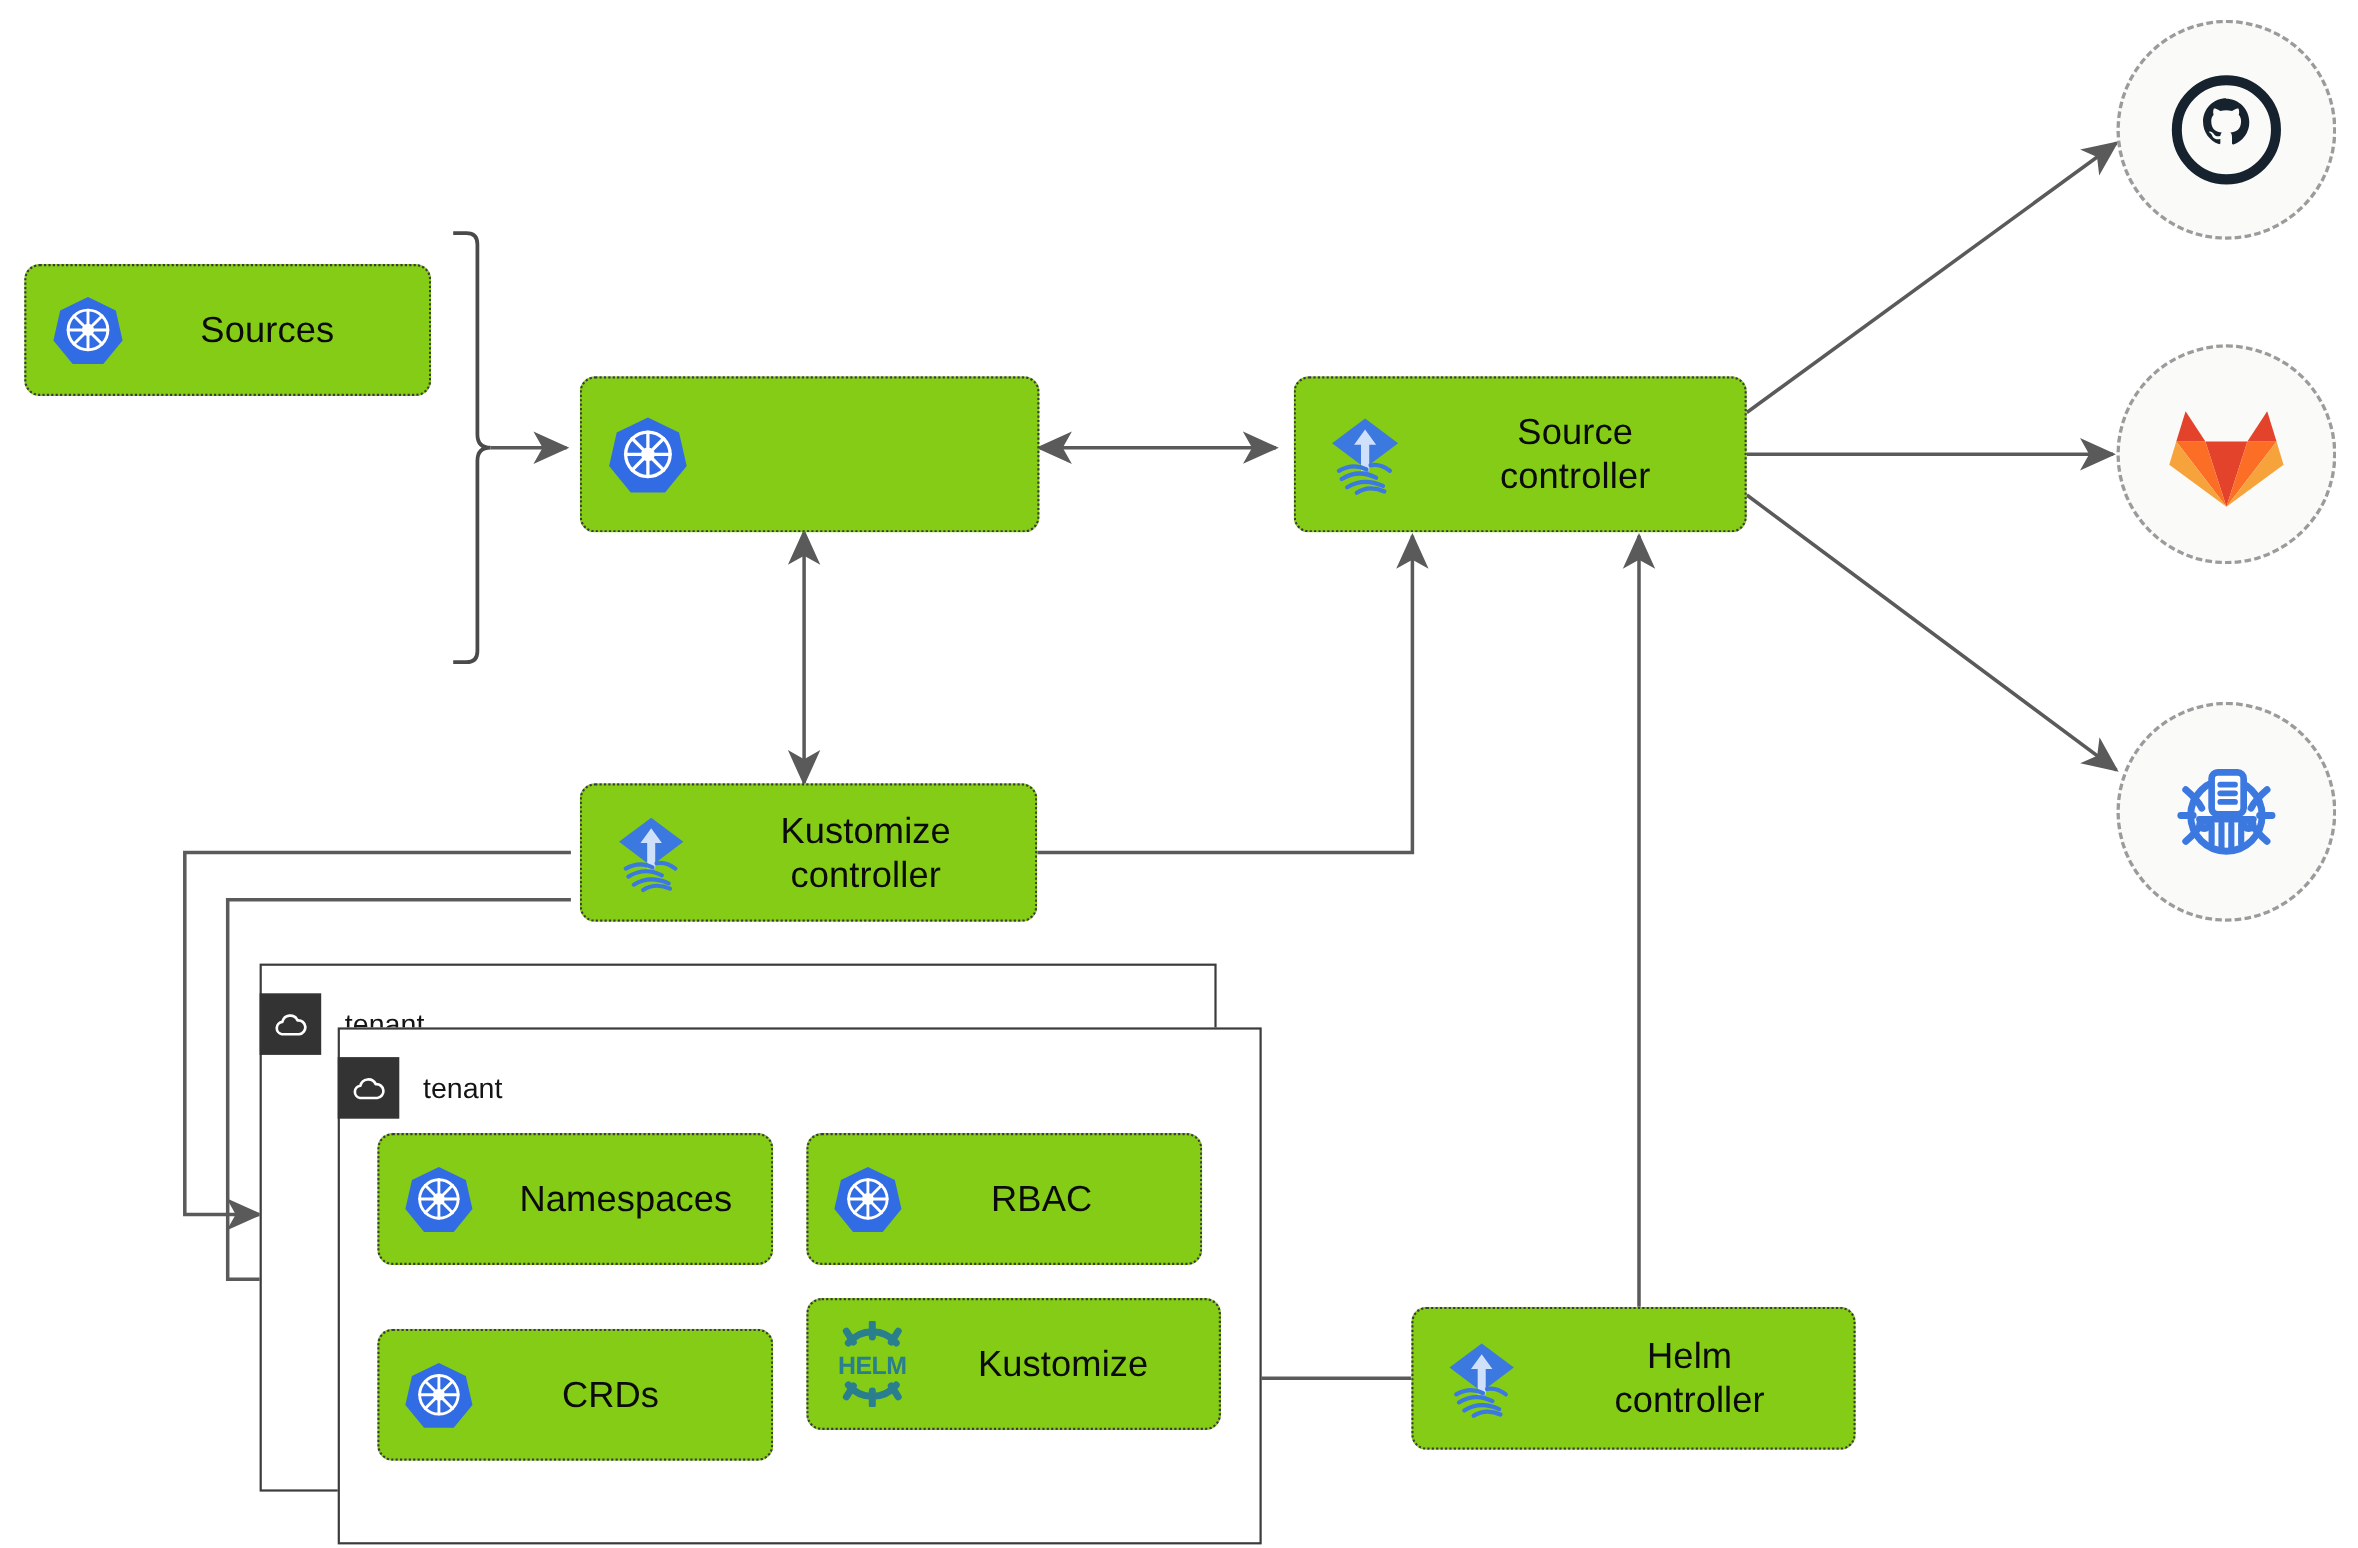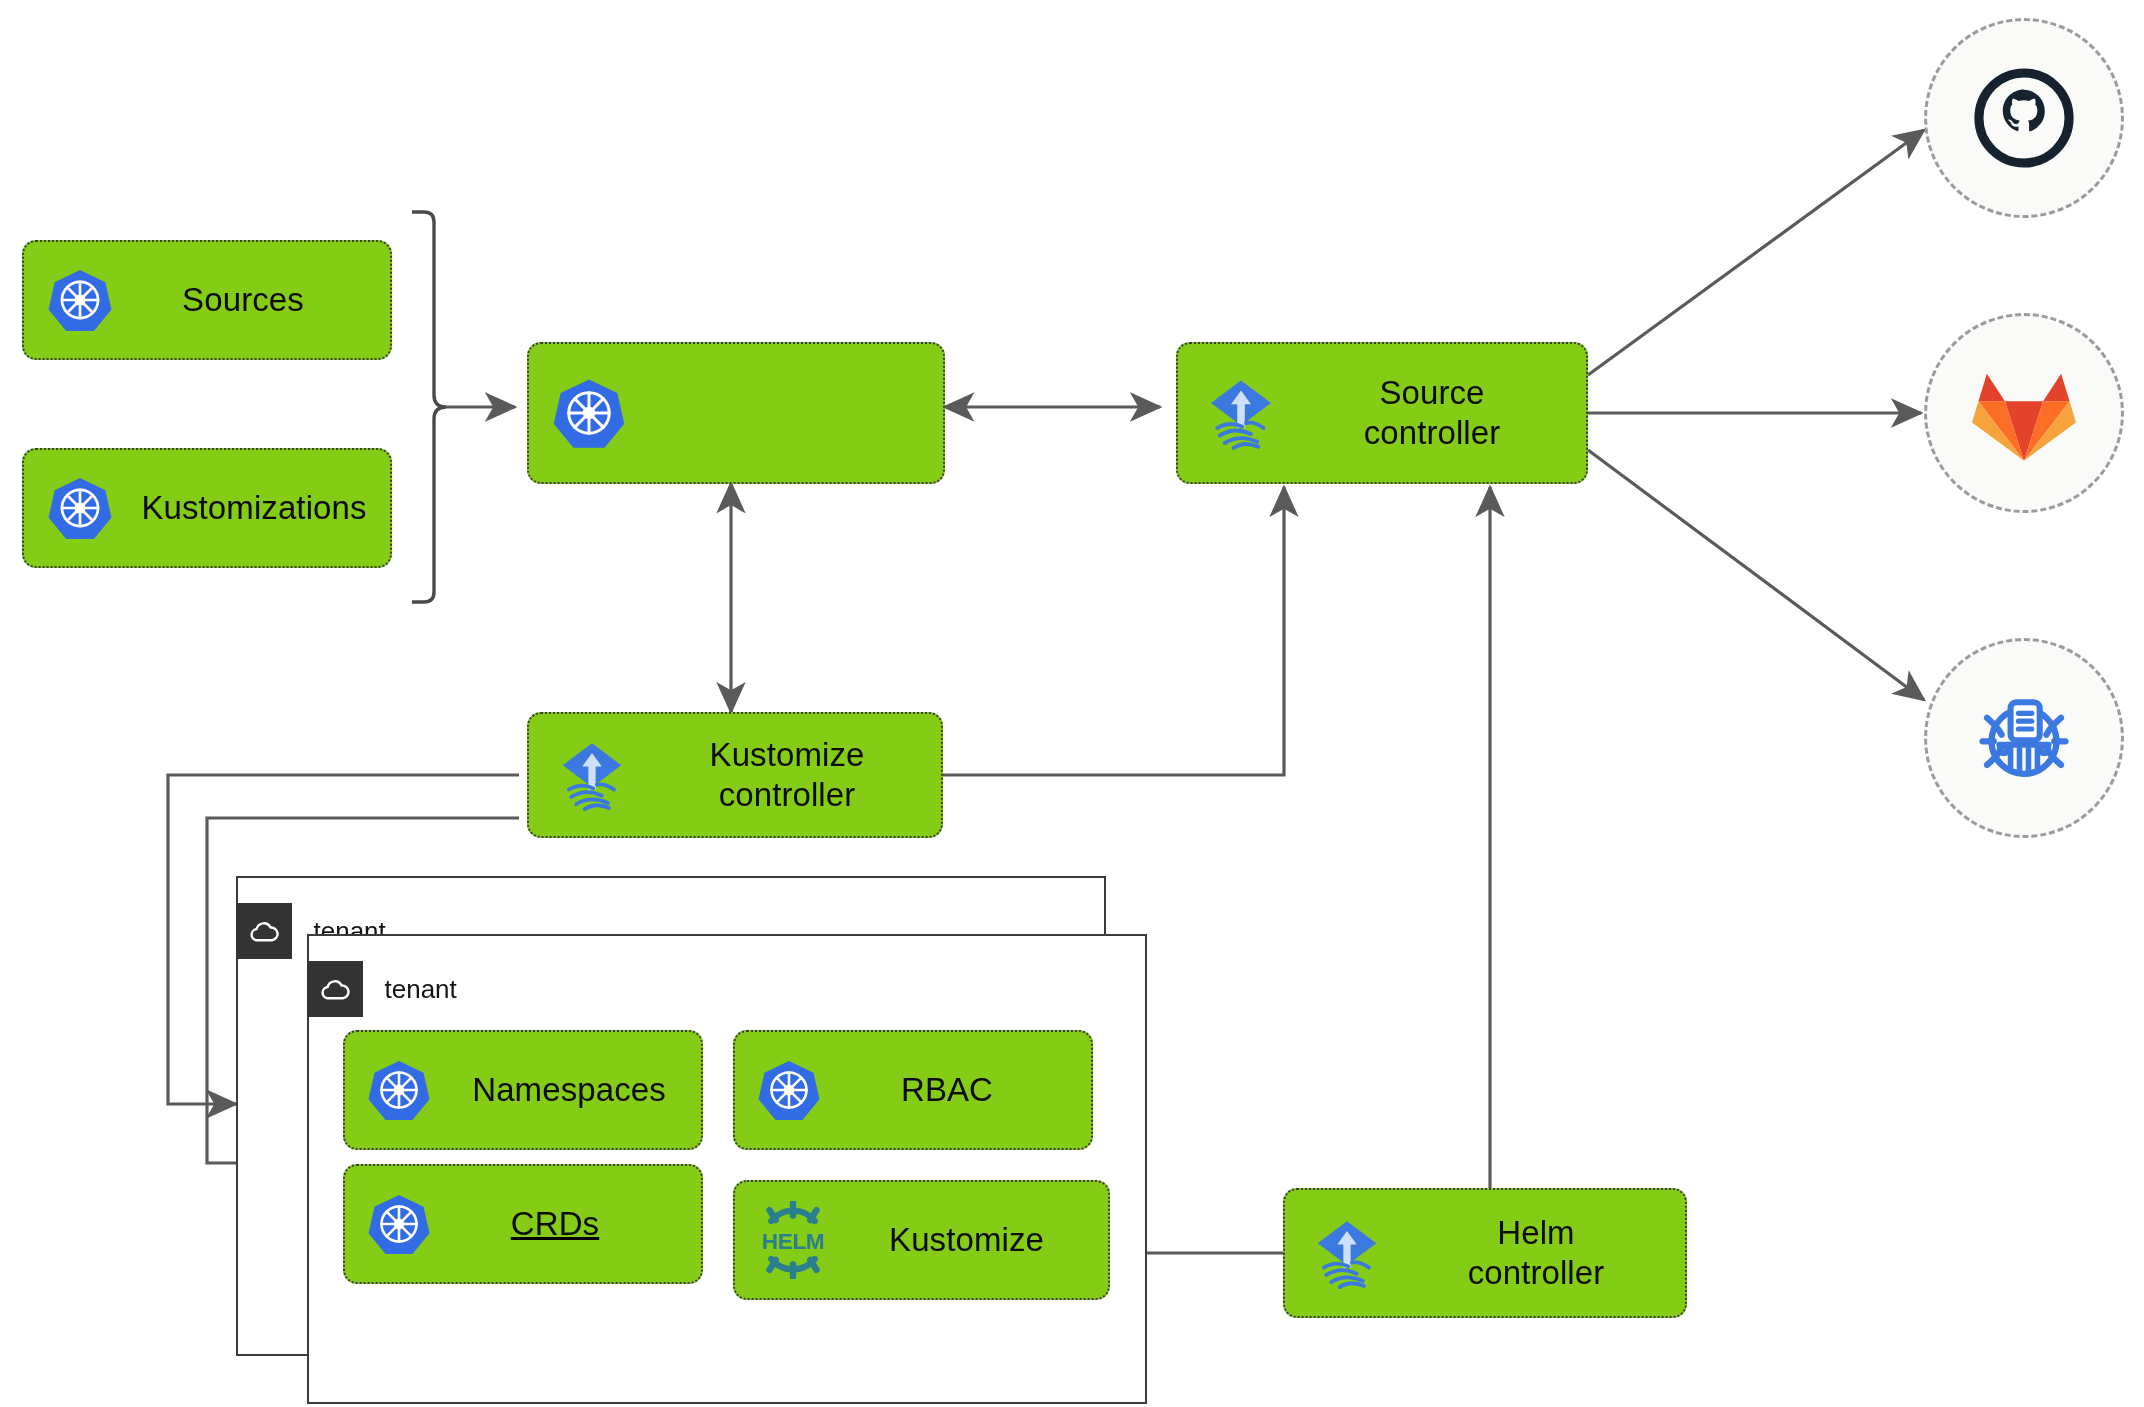--- a/index.html
+++ b/index.html
@@ -147,40 +147,20 @@
           <line x1="19.6" y1="19.6" x2="28.3" y2="28.3"></line>
           <line x1="35.7" y1="35.7" x2="44.4" y2="44.4"></line>
           <line x1="44.4" y1="19.6" x2="35.7" y2="28.3"></line>
           <line x1="28.3" y1="35.7" x2="19.6" y2="44.4"></line>
         </g>
       </svg>
     </span>
     <span class="lbl" style="padding-right:40px;">Sources</span>
   </div>
 
-  <div class="node" style="left:22px; top:448px; width:370px; height:120px; z-index:5;">
-    <span class="ico" style="width:112px;">
-      <svg width="66" height="66" viewBox="0 0 64 64">
-        <path d="M32 3 L56.5 14.8 L62.5 41.2 L45.5 62 L18.5 62 L1.5 41.2 L7.5 14.8 Z" fill="#326ce5"></path>
-        <g stroke="#ffffff" stroke-width="2.6" fill="none" stroke-linecap="round">
-          <circle cx="32" cy="32" r="17.5"></circle>
-          <circle cx="32" cy="32" r="5.4" fill="#ffffff" stroke="none"></circle>
-          <line x1="32" y1="14.5" x2="32" y2="26.8"></line>
-            <line x1="32" y1="37.2" x2="32" y2="49.5"></line>
-          <line x1="14.5" y1="32" x2="26.8" y2="32"></line>
-            <line x1="37.2" y1="32" x2="49.5" y2="32"></line>
-          <line x1="19.6" y1="19.6" x2="28.3" y2="28.3"></line>
-            <line x1="35.7" y1="35.7" x2="44.4" y2="44.4"></line>
-          <line x1="44.4" y1="19.6" x2="35.7" y2="28.3"></line>
-            <line x1="28.3" y1="35.7" x2="19.6" y2="44.4"></line>
-        </g>
-      </svg>
-    </span>
-    <span class="lbl" style="padding-right:18px;">Kustomizations</span>
-  </div>
 
   <div class="node" style="left:527px; top:342px; width:418px; height:142px; z-index:5;">
     <span class="ico" style="width:120px;">
       <svg width="74" height="74" viewBox="0 0 64 64">
         <path d="M32 3 L56.5 14.8 L62.5 41.2 L45.5 62 L18.5 62 L1.5 41.2 L7.5 14.8 Z" fill="#326ce5"></path>
         <g stroke="#ffffff" stroke-width="2.6" fill="none" stroke-linecap="round">
           <circle cx="32" cy="32" r="17.5"></circle>
           <circle cx="32" cy="32" r="5.4" fill="#ffffff" stroke="none"></circle>
           <line x1="32" y1="14.5" x2="32" y2="26.8"></line>
             <line x1="32" y1="37.2" x2="32" y2="49.5"></line>
@@ -284,21 +264,21 @@
           <line x1="19.6" y1="19.6" x2="28.3" y2="28.3"></line>
             <line x1="35.7" y1="35.7" x2="44.4" y2="44.4"></line>
           <line x1="44.4" y1="19.6" x2="35.7" y2="28.3"></line>
             <line x1="28.3" y1="35.7" x2="19.6" y2="44.4"></line>
         </g>
       </svg>
     </span>
     <span class="lbl" style="padding-right:16px;">Namespaces</span>
   </div>
 
-  <div class="node" style="left:343px; top:1164px; width:360px; height:120px; z-index:6;text-decoration:underline;">
+  <div class="node" style="left:343px; top:1208px; width:360px; height:120px; z-index:6;">
     <span class="ico" style="width:108px;">
       <svg width="64" height="64" viewBox="0 0 64 64">
         <path d="M32 3 L56.5 14.8 L62.5 41.2 L45.5 62 L18.5 62 L1.5 41.2 L7.5 14.8 Z" fill="#326ce5"></path>
         <g stroke="#ffffff" stroke-width="2.6" fill="none" stroke-linecap="round">
           <circle cx="32" cy="32" r="17.5"></circle>
           <circle cx="32" cy="32" r="5.4" fill="#ffffff" stroke="none"></circle>
           <line x1="32" y1="14.5" x2="32" y2="26.8"></line>
             <line x1="32" y1="37.2" x2="32" y2="49.5"></line>
           <line x1="14.5" y1="32" x2="26.8" y2="32"></line>
             <line x1="37.2" y1="32" x2="49.5" y2="32"></line>

